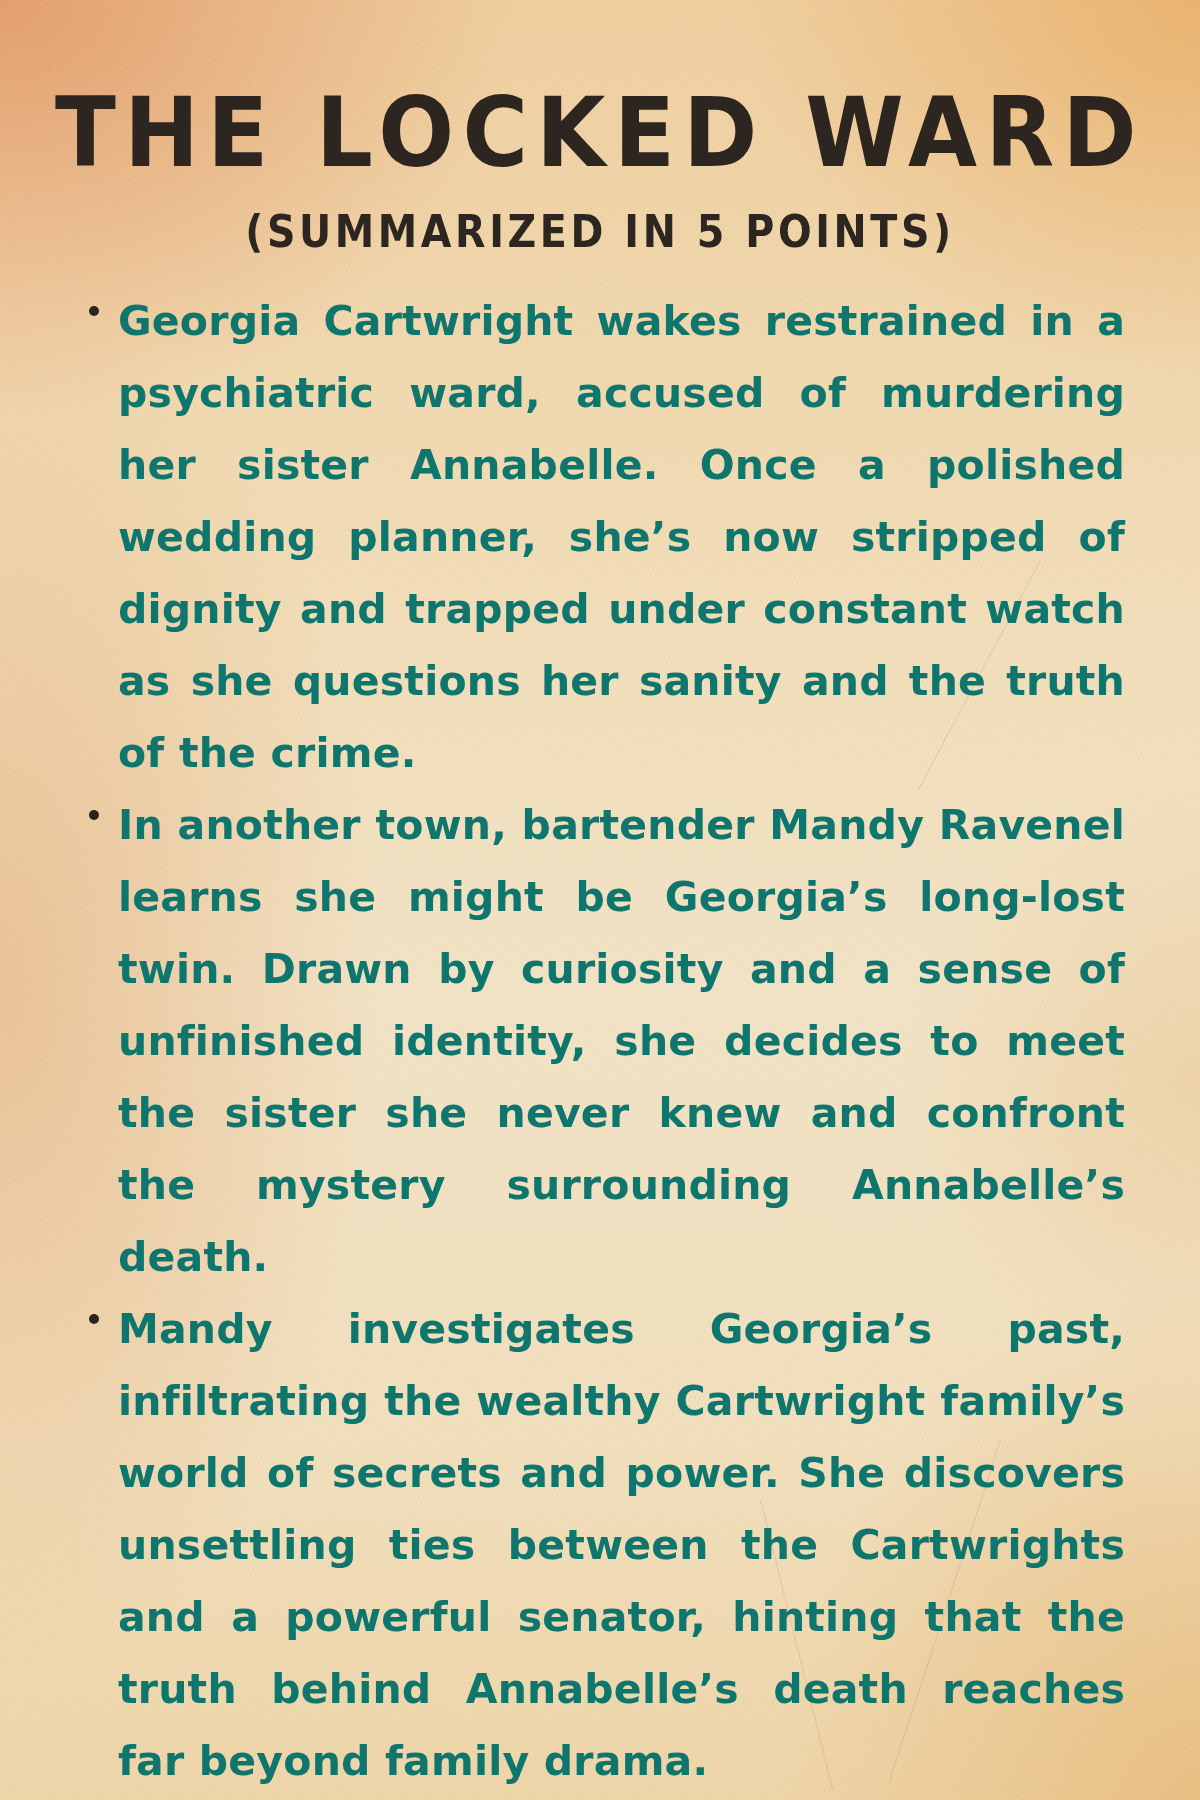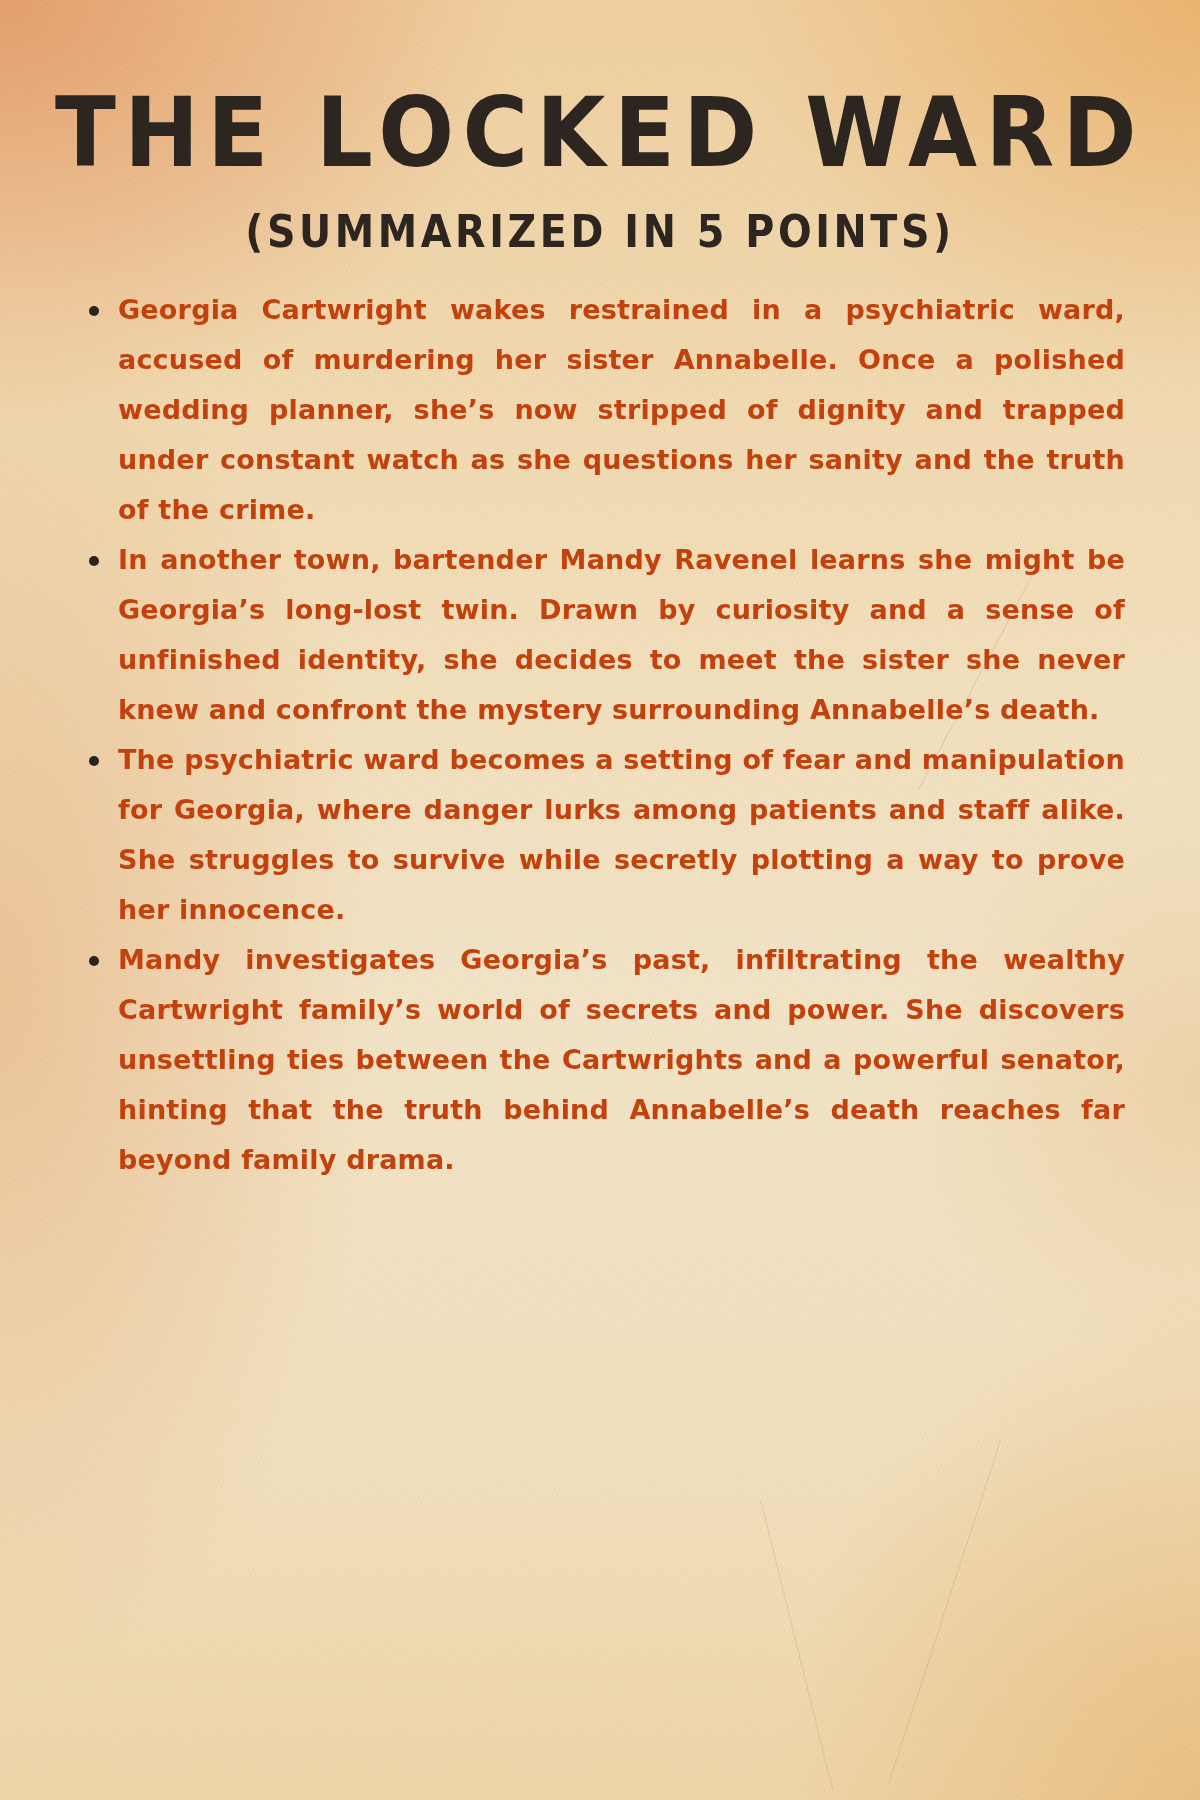--- a/index.html
+++ b/index.html
@@ -71,24 +71,24 @@
       width: 1007px;
       top: 285px;
       margin: 0;
       padding: 0;
       list-style: none;
     }
     .point {
       position: relative;
       font-family: "DejaVu Sans", sans-serif;
       font-weight: bold;
-      font-size: 27px;
-      line-height: 50px;
+      font-size: 41px;
+      line-height: 72px;
       text-align: justify;
-      color: #c2410c;
+      color: #0f766e;
       letter-spacing: 0.2px;
     }
     .bullet {
       position: absolute;
       left: -29px;
       top: 21px;
       width: 10px;
       height: 10px;
       border-radius: 50%;
       background: #2b241e;
@@ -120,21 +120,17 @@
   <li class="point">
     <span class="bullet"></span>
     <span>Georgia Cartwright wakes restrained in a psychiatric ward, accused of murdering her sister Annabelle. Once a polished wedding planner, she’s now stripped of dignity and trapped under constant watch as she questions her sanity and the truth of the crime.</span>
   </li>
   <li class="point">
     <span class="bullet"></span>
     <span>In another town, bartender Mandy Ravenel learns she might be Georgia’s long-lost twin. Drawn by curiosity and a sense of unfinished identity, she decides to meet the sister she never knew and confront the mystery surrounding Annabelle’s death.</span>
   </li>
   <li class="point">
     <span class="bullet"></span>
-    <span>The psychiatric ward becomes a setting of fear and manipulation for Georgia, where danger lurks among patients and staff alike. She struggles to survive while secretly plotting a way to prove her innocence.</span>
-  </li>
-  <li class="point">
-    <span class="bullet"></span>
     <span>Mandy investigates Georgia’s past, infiltrating the wealthy Cartwright family’s world of secrets and power. She discovers unsettling ties between the Cartwrights and a powerful senator, hinting that the truth behind Annabelle’s death reaches far beyond family drama.</span>
   </li>
 </ul>
 
 <div class="footer">booksthatslay.com</div>
 
 </body></html>

